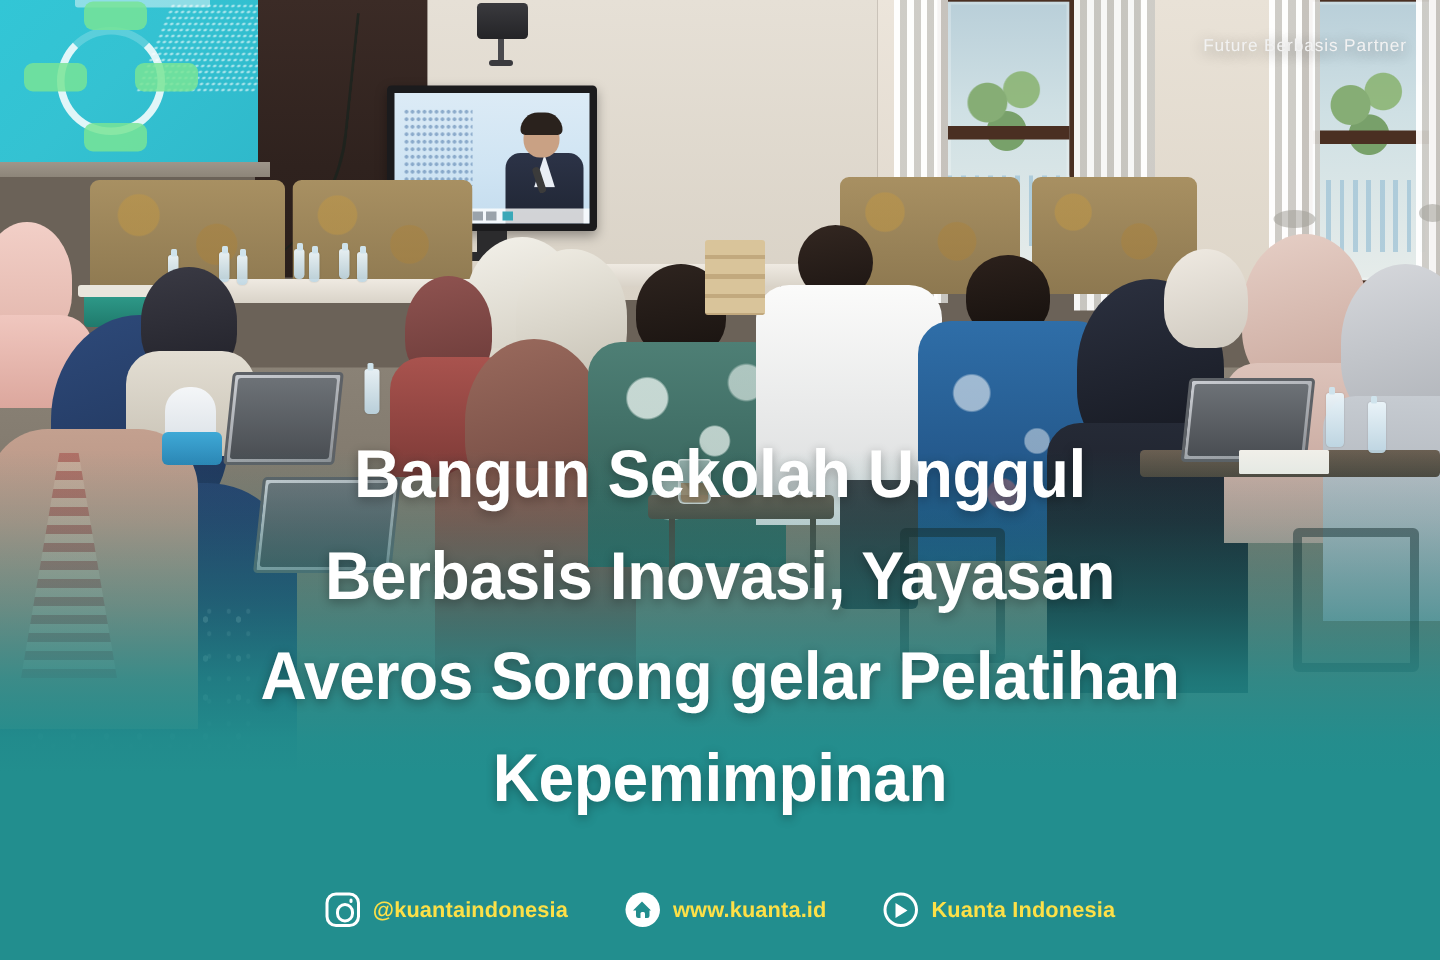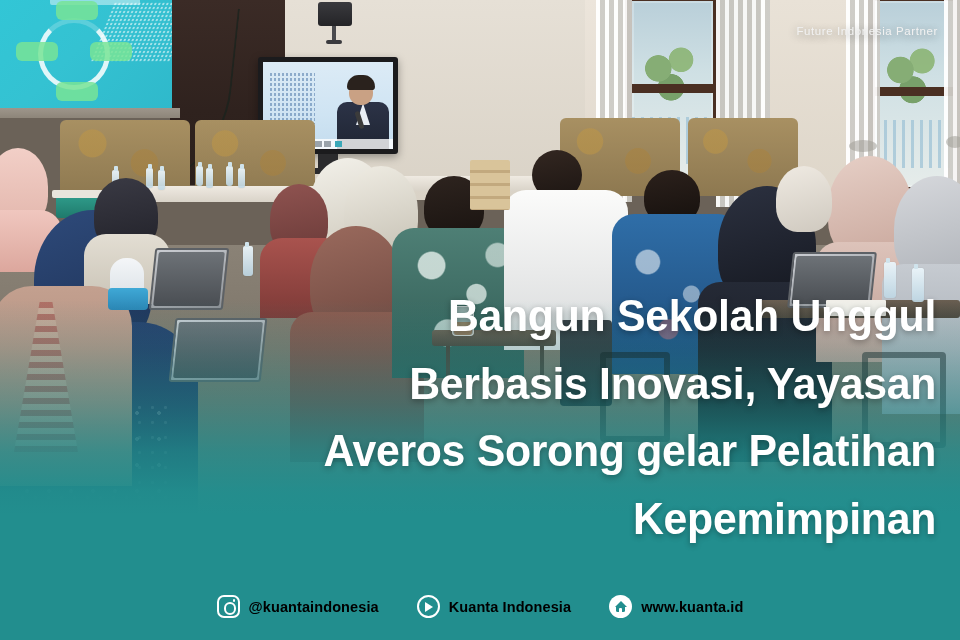--- a/index.html
+++ b/index.html
@@ -301,42 +301,42 @@
     line-height:1; font-family:"Liberation Sans", sans-serif;
   }
   .logo-tag{
     color:#f2f2f2; font-size:11.5px; letter-spacing:.6px; margin-top:5px;
     font-family:"Liberation Sans", sans-serif;
   }
 
   
   .headline{
     position:absolute; left:0; right:0; top:282px;
-    text-align:right;
+    text-align:center;
   }
   .headline .line{
     color:#ffffff;
     font-size:45px;
     font-weight:700;
     line-height:1.50;
     letter-spacing:-.3px;
     font-family:"Liberation Sans", sans-serif;
     text-shadow:0 2px 7px rgba(0,0,0,.32);
     white-space:nowrap;
     transform:scaleX(.95);
   }
 
   
   .footer{
     position:absolute; left:0; right:0; bottom:22px;
     display:flex; justify-content:center; align-items:center; gap:38px;
   }
   .fitem{ display:flex; align-items:center; gap:9px; }
   .fitem .txt{
-    color:#000000; font-size:14.5px; font-weight:700; letter-spacing:.1px;
+    color:#fde047; font-size:14.5px; font-weight:700; letter-spacing:.1px;
     font-family:"Liberation Sans", sans-serif; white-space:nowrap;
   }
   .ic{ width:23px; height:23px; position:relative; flex:0 0 auto; }
 
   
   .ic-ig{
     border:2.4px solid #fff; border-radius:7px;
   }
   .ic-ig::after{
     content:""; position:absolute; left:50%; top:50%;
@@ -585,52 +585,52 @@
     <div style="position:absolute;left:454px;top:322px;width:18px;height:13px;background:rgba(150,95,45,.55);border-radius:0 0 3px 3px;"></div>
 
     <div style="position:absolute;left:600px;top:352px;width:70px;height:90px;border:6px solid rgba(20,24,26,.55);border-radius:4px;"></div>
     <div style="position:absolute;left:862px;top:352px;width:84px;height:96px;border:6px solid rgba(20,24,26,.5);border-radius:4px;"></div>
   </div>
 
   <div class="teal-overlay"></div>
   <div class="bottom-solid"></div>
 
   <div class="logo">
-    <div class="logo-tag">Future Indonesia Partner</div>
+    <div class="logo-tag">Future Berbasis Partner</div>
   </div>
 
   <div class="headline">
     <div class="line">Bangun Sekolah Unggul</div>
     <div class="line">Berbasis Inovasi, Yayasan</div>
     <div class="line">Averos Sorong gelar Pelatihan</div>
     <div class="line">Kepemimpinan</div>
   </div>
 
   <div class="footer">
 
     <div class="fitem">
       <span class="ic ic-ig">
           <span class="dot"></span>
         </span>
       <span class="txt">@kuantaindonesia</span>
-    </div>
-
-    <div class="fitem">
-      <span class="ic ic-play">
-          <span class="tri"></span>
-        </span>
-      <span class="txt">Kuanta Indonesia</span>
     </div>
 
     <div class="fitem">
       <span class="ic ic-home">
         <span class="house">
             <span class="roof"></span>
             <span class="base"></span>
             <span class="door"></span>
           </span>
       </span>
       <span class="txt">www.kuanta.id</span>
     </div>
 
+    <div class="fitem">
+      <span class="ic ic-play">
+          <span class="tri"></span>
+        </span>
+      <span class="txt">Kuanta Indonesia</span>
+    </div>
+
   </div>
 
 </div>
 
 </body></html>

